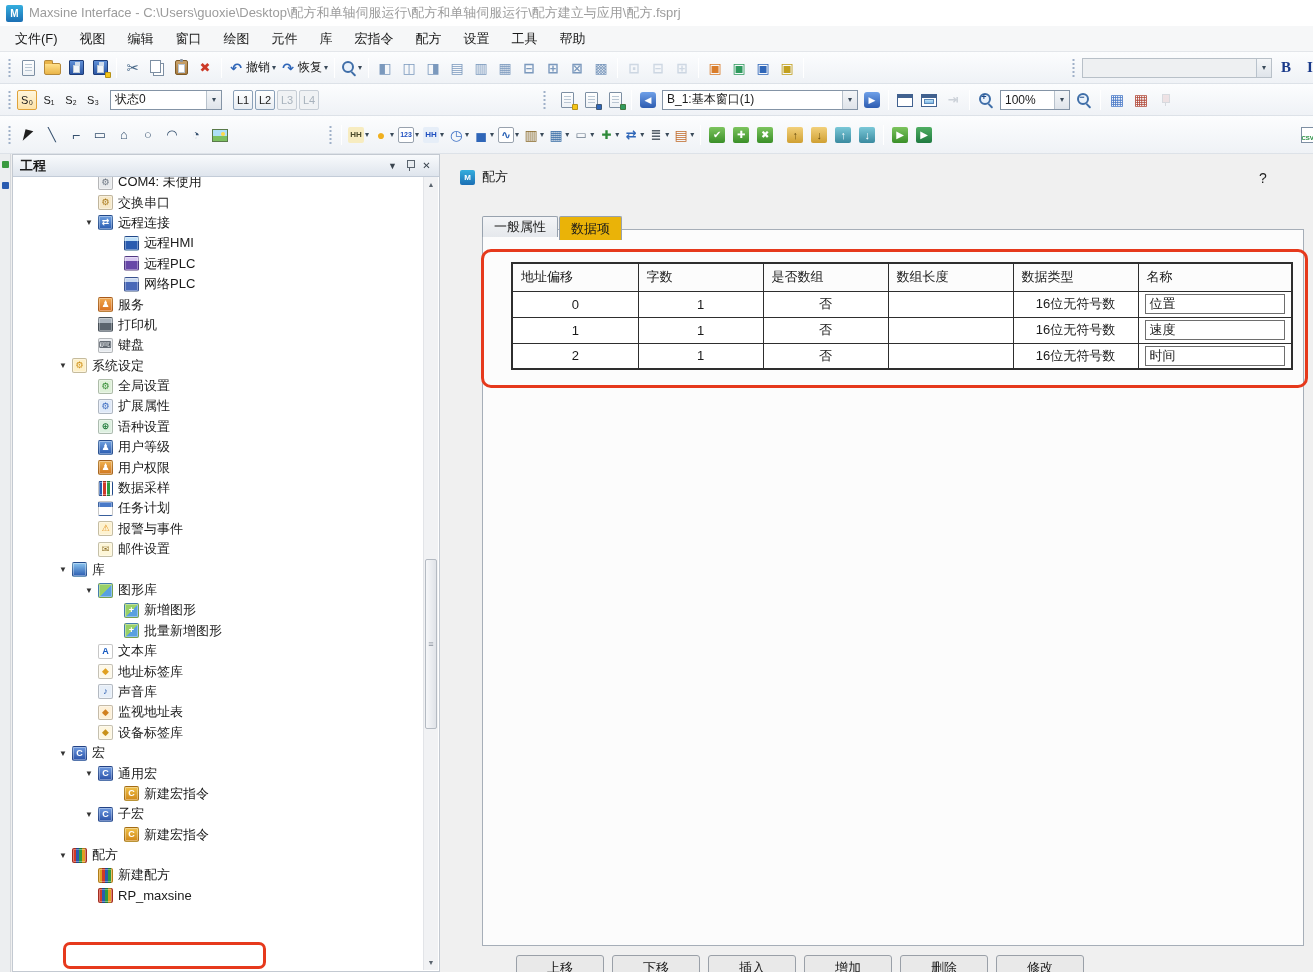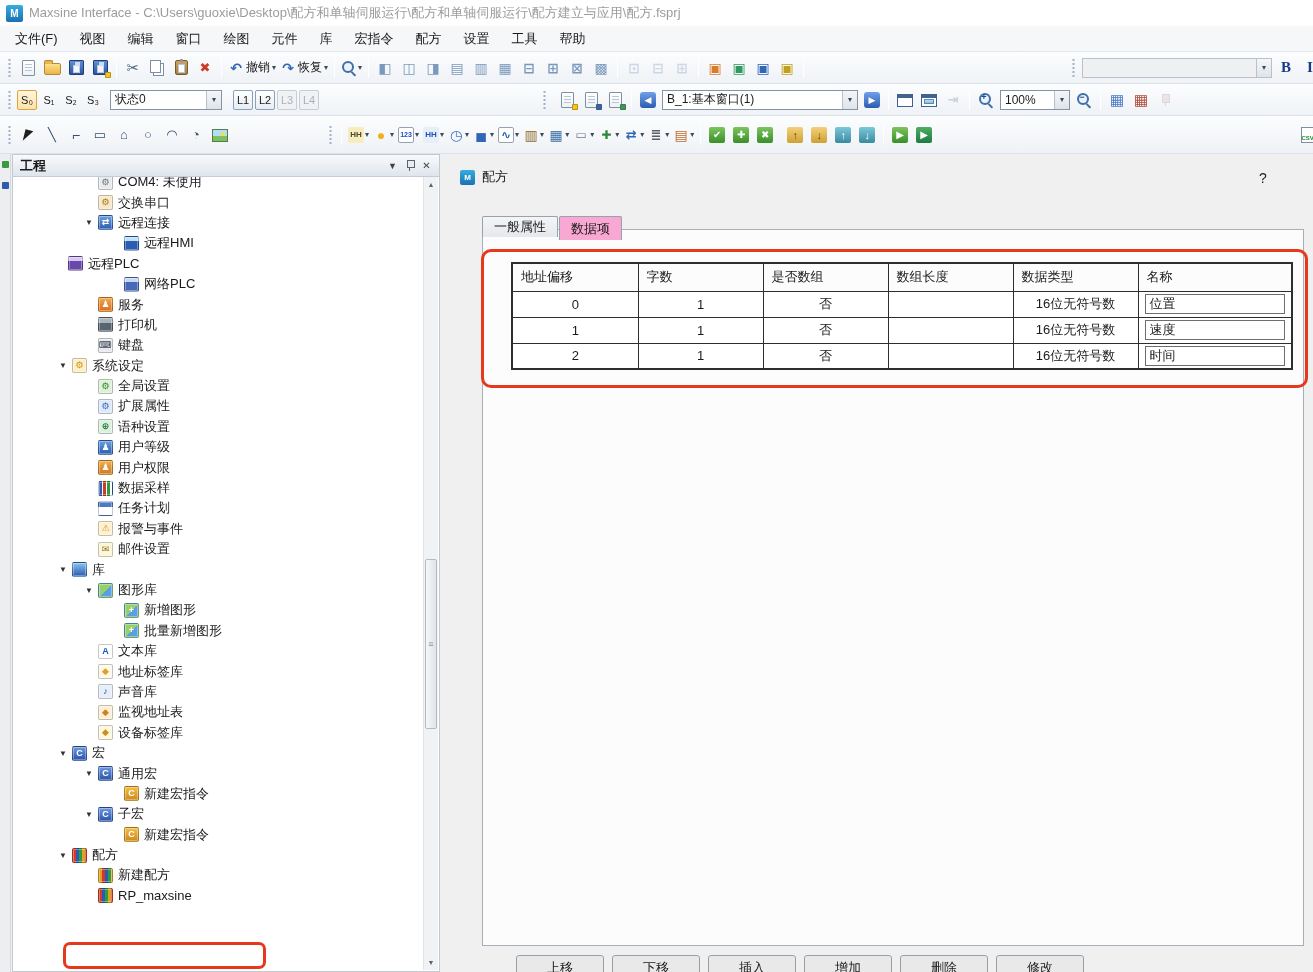--- a/index.html
+++ b/index.html
@@ -100,21 +100,21 @@
   .sba.up{top:0}.sba.dn{bottom:0}
   #sbthumb{position:absolute;left:1px;right:1px;top:382px;height:170px;background:linear-gradient(90deg,#f6f7f9,#e0e3e8);border:1px solid #b4bac2;border-radius:2px;display:flex;align-items:center;justify-content:center;font-size:9px;color:#8a929c}
 
   
   #workarea{position:absolute;left:441px;top:154px;width:872px;height:818px;background:#f0f0f0;overflow:hidden}
   #rtitle{position:absolute;left:19px;top:14px;display:flex;align-items:center;gap:7px;font-size:13px}
   #rticon{width:15px;height:15px;background:linear-gradient(#35aede,#1b6fb4);color:#fff;font-size:8px;font-weight:bold;display:flex;align-items:center;justify-content:center;border-radius:2px}
   #rhelp{position:absolute;left:818px;top:16px;font-size:14px;color:#222}
   #tabstrip{position:absolute;left:41px;top:62px;height:24px;display:flex;z-index:2}
   .tab{height:21px;padding:0 11px;display:flex;align-items:center;font-size:13px;background:linear-gradient(#f4f5f7,#e5e8ec);border:1px solid #98a2ae;border-bottom:none;border-radius:2px 2px 0 0;margin-right:1px}
-  .tab.active{height:24px;background:#f9a8d4;z-index:3}
+  .tab.active{height:24px;background:#eab308;z-index:3}
   #tabpage{position:absolute;left:41px;top:75px;width:822px;height:717px;background:#fcfcfc;border:1px solid #a6aeb8;z-index:1}
   #rtable{position:absolute;left:70px;top:108px;z-index:2;table-layout:fixed;width:780px;border-collapse:collapse;border:2px solid #2e2e2e;background:#fff}
   #rtable th{height:28px;font-weight:normal;text-align:left;padding:0 0 0 8px;background:#fcfcfc;border:1px solid #2e2e2e;font-size:13px}
   #rtable td{height:26px;border:1px solid #2e2e2e;font-size:13px;background:#fff;padding:0}
   #rtable td.c{text-align:center}
   #rtable td:last-child{padding:0 6px}
   .nbox{height:20px;border:1px solid #6e6e6e;display:flex;align-items:center;padding:0 4px;background:#fff}
   #btnrow{position:absolute;left:0;top:801px;width:100%;height:30px;z-index:2}
   .bbtn{position:absolute;top:0;width:88px;height:26px;background:#e9e9e9;border:1px solid #9aa0a8;border-radius:3px;display:flex;align-items:center;justify-content:center;font-size:13px}
 
@@ -487,21 +487,21 @@
         <div class="trow" style="padding-left: 72px;">
           <span class="arrow">▼</span>
           <span class="ti" style="color: rgb(255, 255, 255); background: linear-gradient(rgb(111, 160, 224), rgb(42, 92, 176));">⇄</span>
           <span class="tlabel">远程连接</span>
         </div>
         <div class="trow" style="padding-left: 98px;">
           <span class="arrow"></span>
           <span class="ti" style="color: rgb(255, 255, 255); background: linear-gradient(rgb(191, 224, 248) 30%, rgb(42, 92, 176) 30%);"></span>
           <span class="tlabel">远程HMI</span>
         </div>
-        <div class="trow" style="padding-left: 42px;">
+        <div class="trow" style="padding-left: 98px;">
           <span class="arrow"></span>
           <span class="ti" style="color: rgb(255, 255, 255); background: linear-gradient(rgb(216, 200, 240) 30%, rgb(104, 72, 168) 30%);"></span>
           <span class="tlabel">远程PLC</span>
         </div>
         <div class="trow" style="padding-left: 98px;">
           <span class="arrow"></span>
           <span class="ti" style="color: rgb(255, 255, 255); background: linear-gradient(rgb(200, 216, 240) 30%, rgb(72, 104, 184) 30%);"></span>
           <span class="tlabel">网络PLC</span>
         </div>
         <div class="trow" style="padding-left: 72px;">

